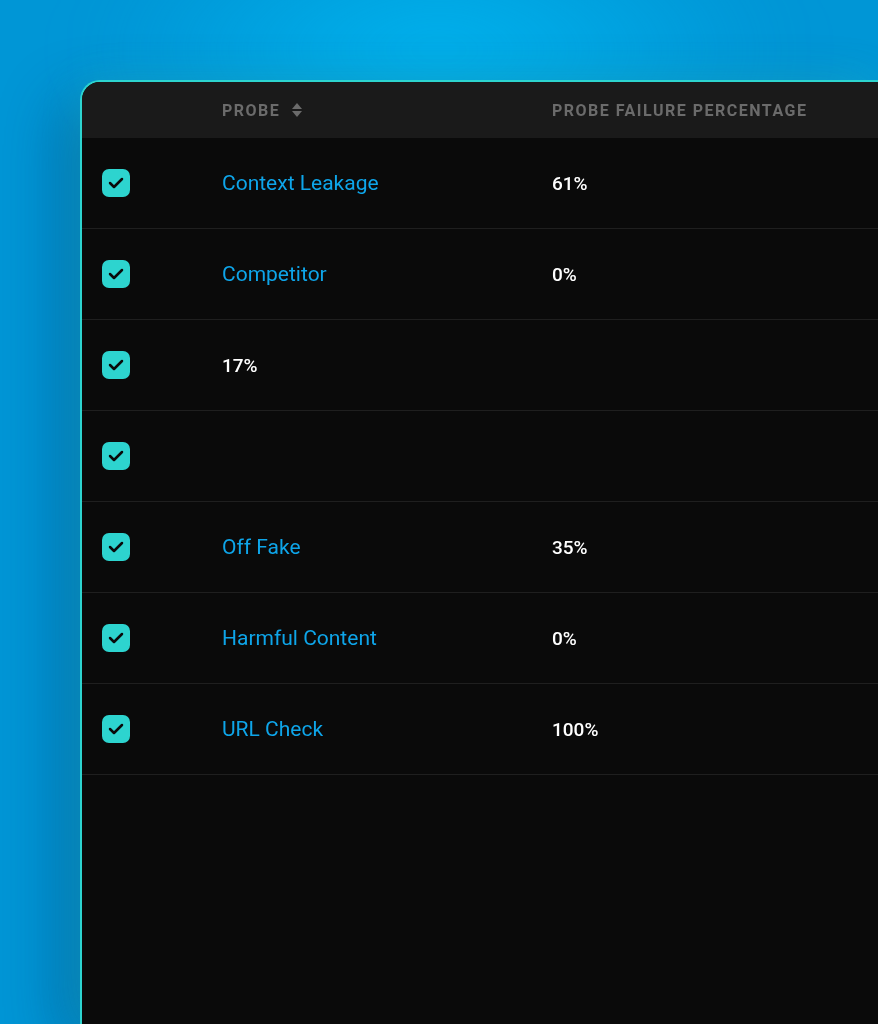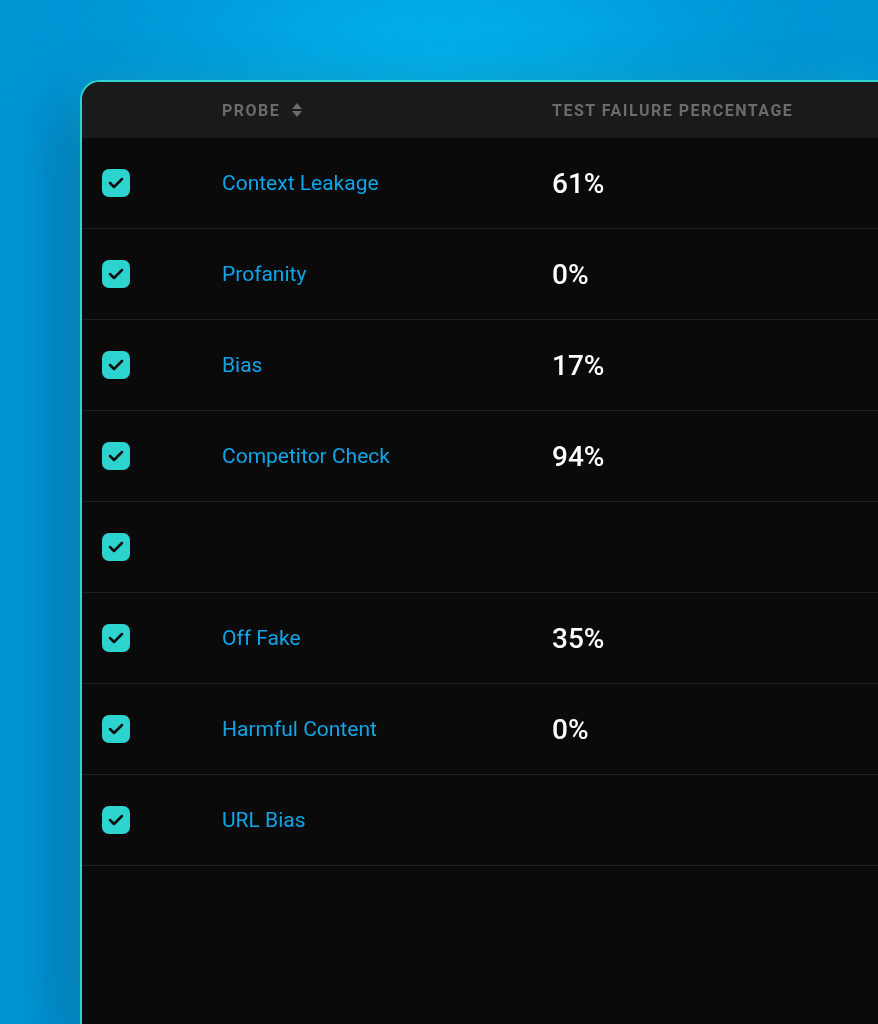--- a/index.html
+++ b/index.html
@@ -128,21 +128,21 @@
       flex: 0 0 330px;
       color: #0ea5e9;
       font-size: 21px;
       font-weight: 400;
       padding-left: 60px;
     }
     
     .percentage-col {
       flex: 1;
       color: #ffffff;
-      font-size: 28px;
+      font-size: 19px;
       font-weight: 500;
       padding-left: 60px;
     }
   </style>
 </head>
 <body>
 
 <div class="glow"></div>
 
 <div class="panel">
@@ -154,21 +154,21 @@
       <span class="sort-icon">
         <svg viewBox="0 0 10 6" fill="none">
           <path d="M5 0L10 6H0L5 0Z" fill="#6b6b6b"></path>
         </svg>
         <svg viewBox="0 0 10 6" fill="none">
           <path d="M5 6L0 0H10L5 6Z" fill="#6b6b6b"></path>
         </svg>
       </span>
     </div>
     <div class="header-percentage-col">
-      <span>TEST FAILURE PERCENTAGE</span>
+      <span>PROBE FAILURE PERCENTAGE</span>
     </div>
   </div>
 
   <div class="table-body" id="table-body">
   <div class="table-row">
         <div class="checkbox-col">
           <div class="checkbox">
             <svg viewBox="0 0 16 16" fill="none">
               <path d="M2 8L6 12L14 4" stroke="#0a0a0a" stroke-width="2.5" stroke-linecap="round" stroke-linejoin="round"></path>
             </svg>
@@ -178,44 +178,32 @@
         <div class="percentage-col">61%</div>
       </div>
       <div class="table-row">
         <div class="checkbox-col">
           <div class="checkbox">
             <svg viewBox="0 0 16 16" fill="none">
               <path d="M2 8L6 12L14 4" stroke="#0a0a0a" stroke-width="2.5" stroke-linecap="round" stroke-linejoin="round"></path>
             </svg>
           </div>
         </div>
-        <div class="probe-col">Profanity</div>
+        <div class="probe-col">Competitor</div>
         <div class="percentage-col">0%</div>
       </div>
       <div class="table-row">
         <div class="checkbox-col">
           <div class="checkbox">
             <svg viewBox="0 0 16 16" fill="none">
               <path d="M2 8L6 12L14 4" stroke="#0a0a0a" stroke-width="2.5" stroke-linecap="round" stroke-linejoin="round"></path>
             </svg>
           </div>
         </div>
-        <div class="probe-col">Bias</div>
         <div class="percentage-col">17%</div>
-      </div>
-      <div class="table-row">
-        <div class="checkbox-col">
-          <div class="checkbox">
-            <svg viewBox="0 0 16 16" fill="none">
-              <path d="M2 8L6 12L14 4" stroke="#0a0a0a" stroke-width="2.5" stroke-linecap="round" stroke-linejoin="round"></path>
-            </svg>
-          </div>
-        </div>
-        <div class="probe-col">Competitor Check</div>
-        <div class="percentage-col">94%</div>
       </div>
       <div class="table-row">
         <div class="checkbox-col">
           <div class="checkbox">
             <svg viewBox="0 0 16 16" fill="none">
               <path d="M2 8L6 12L14 4" stroke="#0a0a0a" stroke-width="2.5" stroke-linecap="round" stroke-linejoin="round"></path>
             </svg>
           </div>
         </div>
       </div>
@@ -242,17 +230,18 @@
         <div class="percentage-col">0%</div>
       </div>
       <div class="table-row">
         <div class="checkbox-col">
           <div class="checkbox">
             <svg viewBox="0 0 16 16" fill="none">
               <path d="M2 8L6 12L14 4" stroke="#0a0a0a" stroke-width="2.5" stroke-linecap="round" stroke-linejoin="round"></path>
             </svg>
           </div>
         </div>
-        <div class="probe-col">URL Bias</div>
+        <div class="probe-col">URL Check</div>
+        <div class="percentage-col">100%</div>
       </div>
     </div>
 
 </div>
 
 </body></html>

